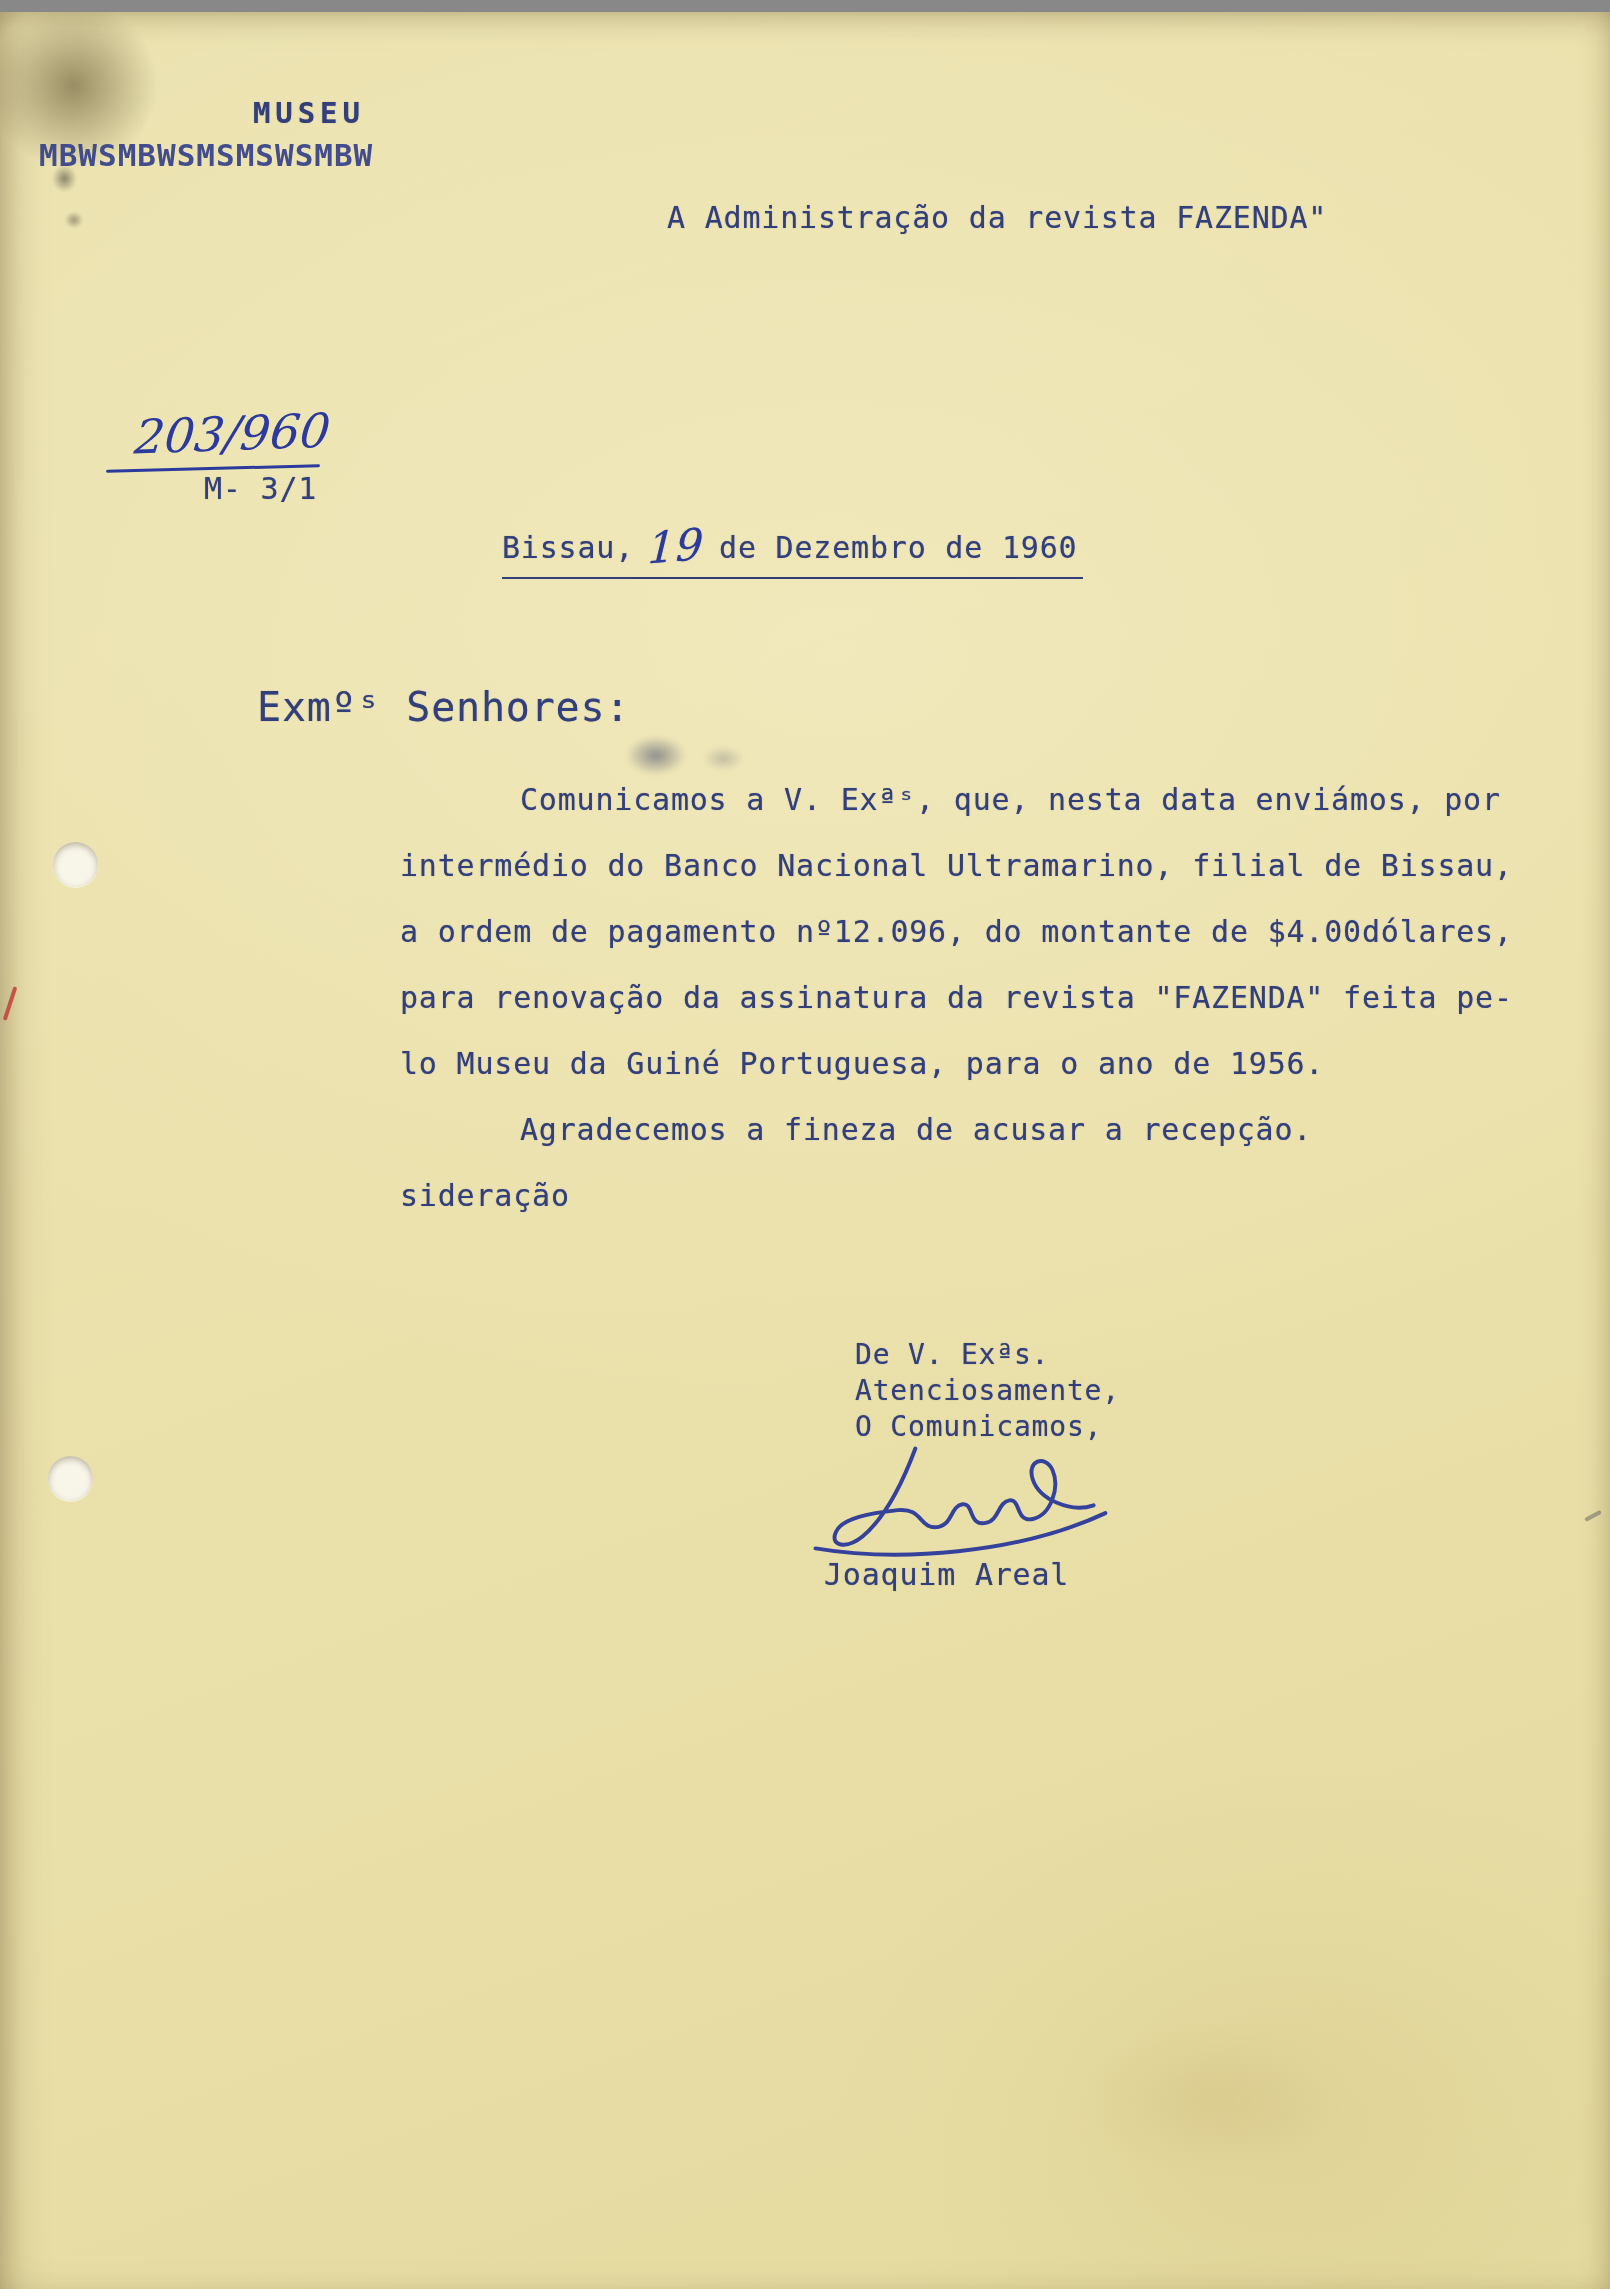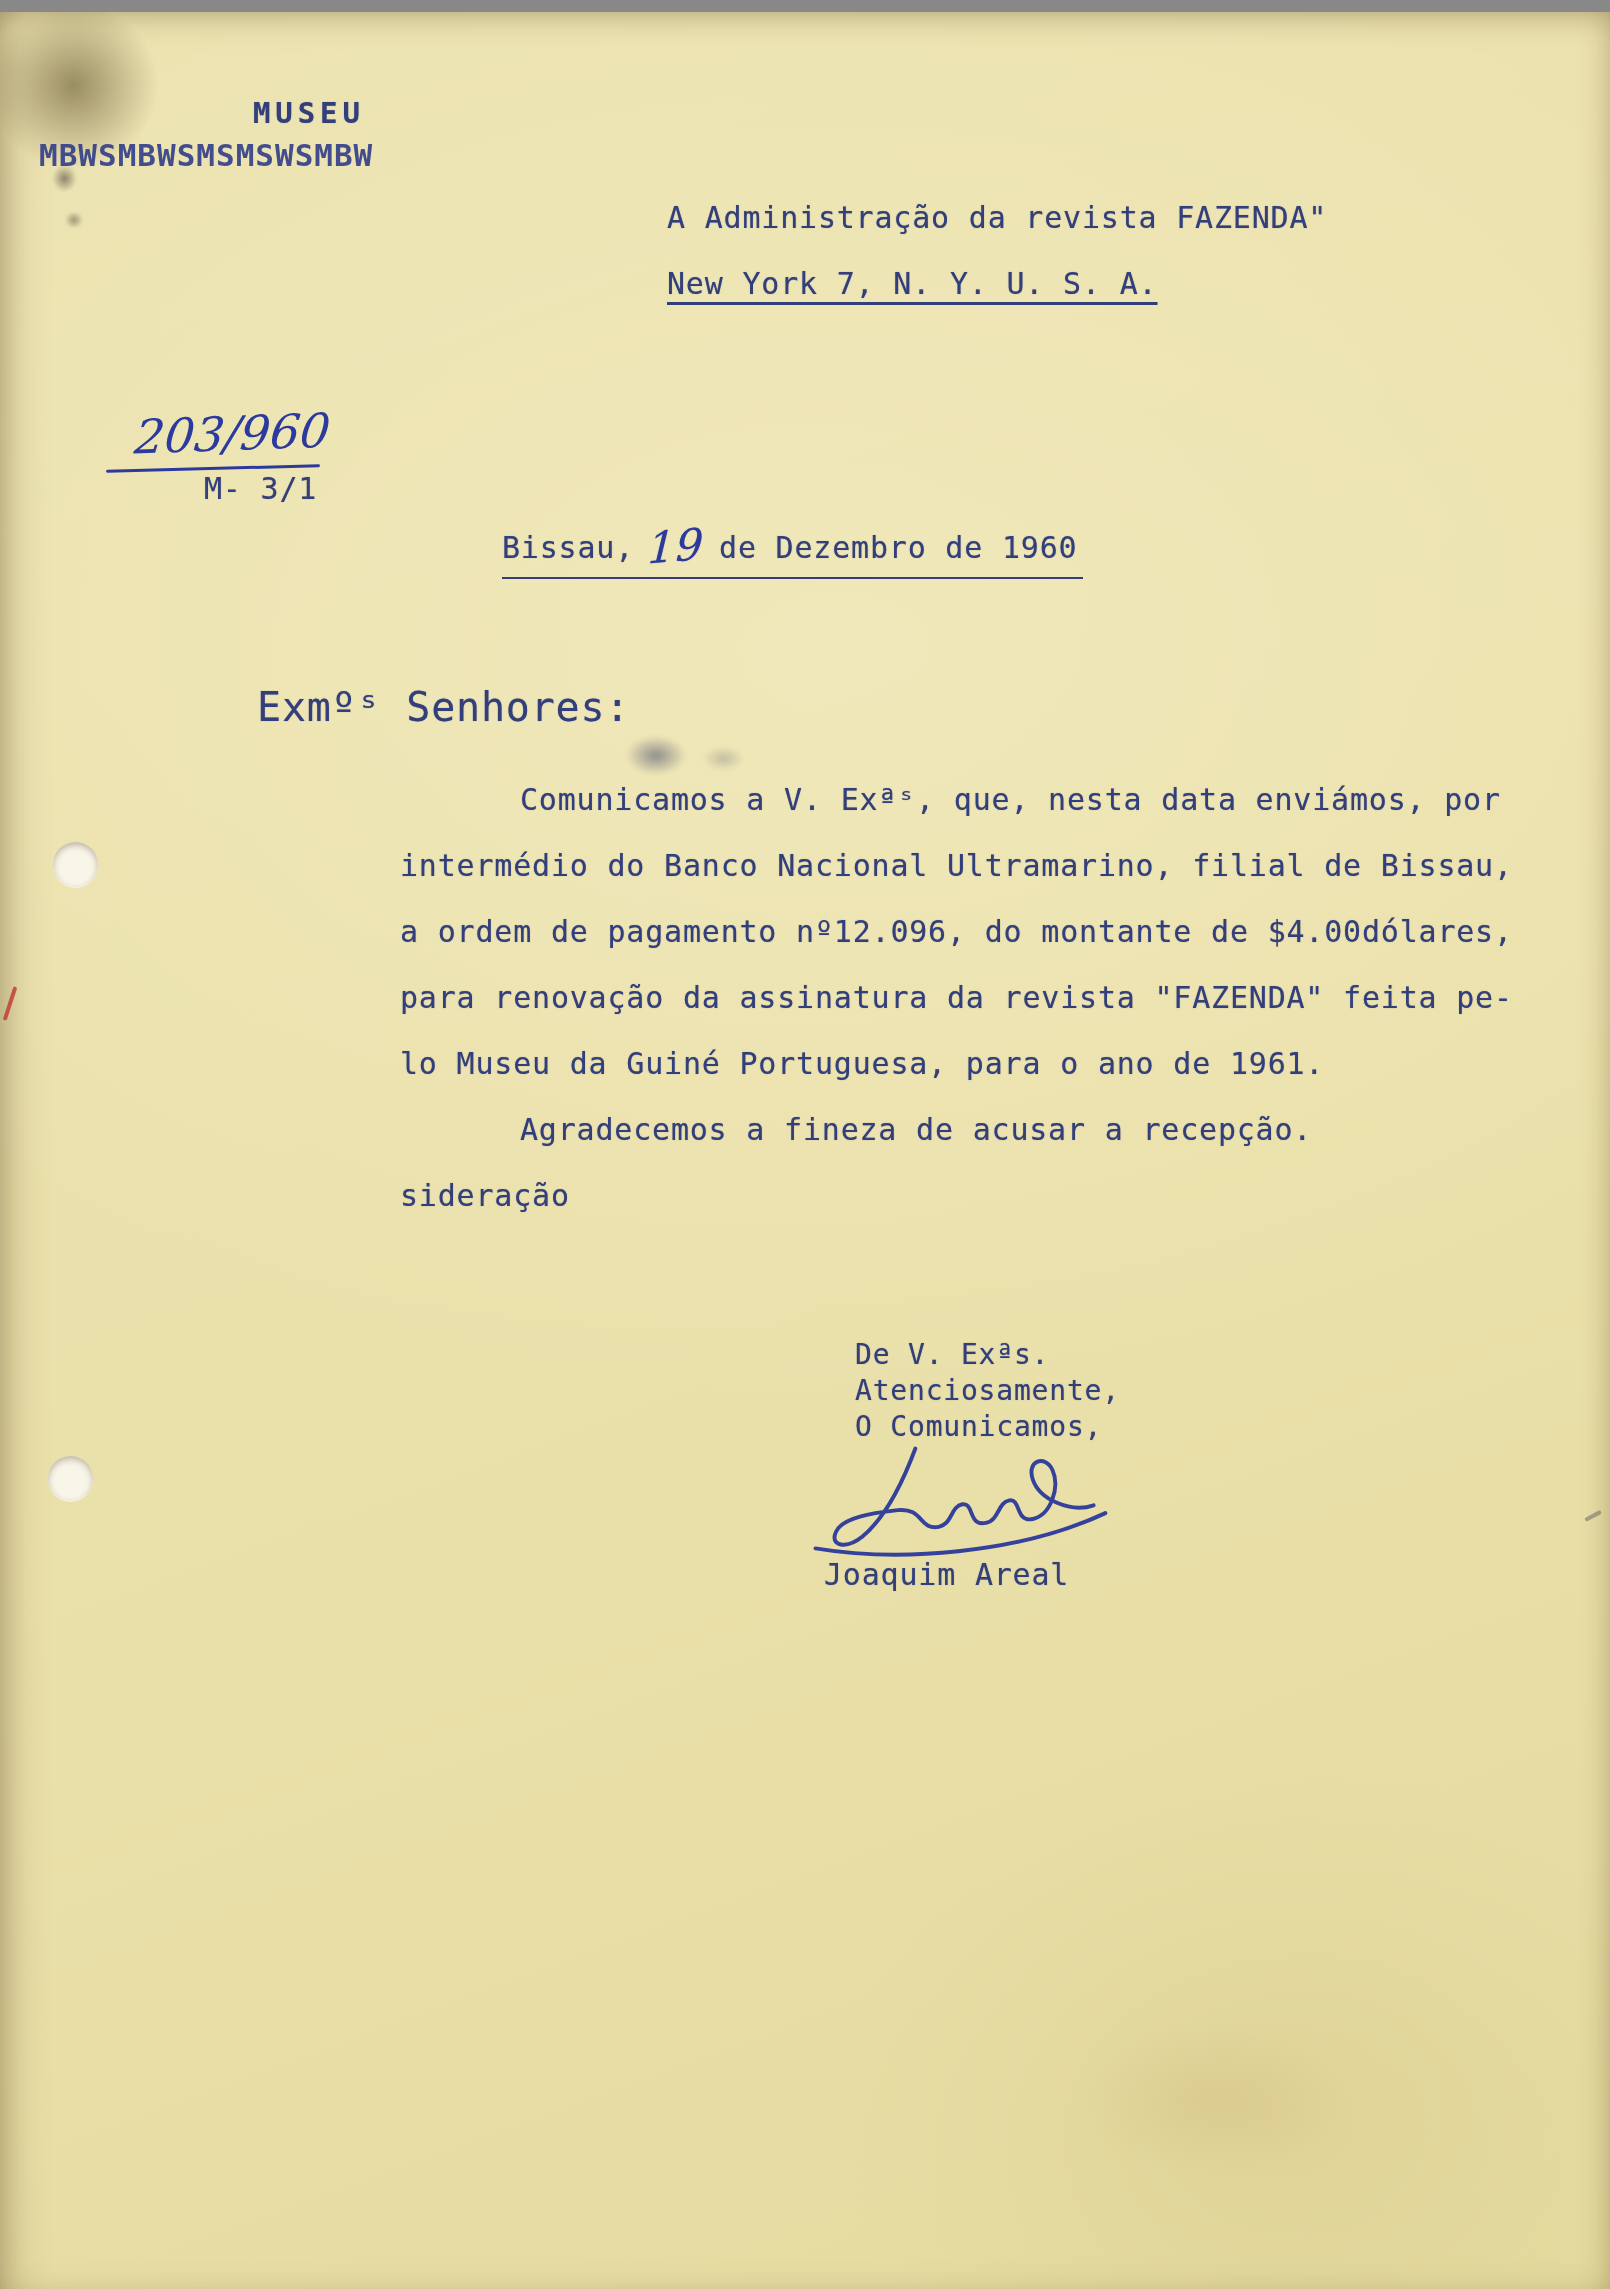--- a/index.html
+++ b/index.html
@@ -111,40 +111,39 @@
   <div class="abs edge-mark"></div>
 
   <div class="abs hole hole1"></div>
   <div class="abs hole hole2"></div>
 
   <div class="abs museu typed">MUSEU</div>
   <div class="abs stamp">MBWSMBWSMSMSWSMBW</div>
 
   <div class="abs recipient typed">
     <div>A Administração da revista FAZENDA"</div>
-    <div class="u">New York 7, N. Y. U. S. A.</div>
   </div>
 
   <div class="abs ref-num handwriting">203/960</div>
   <div class="abs ref-underline"></div>
   <div class="abs ref-code typed">M- 3/1</div>
 
   <div class="abs dateline typed">
     <span>Bissau,</span><span class="handwriting day">19</span>
     <span>de Dezembro de 1960</span>
   </div>
 
   <div class="abs salutation typed">Exmºˢ Senhores:</div>
 
   <div class="abs body-text typed">
     <div class="line indent">Comunicamos a V. Exªˢ, que, nesta data enviámos, por</div>
     <div class="line">intermédio do Banco Nacional Ultramarino, filial de Bissau,</div>
     <div class="line">a ordem de pagamento nº12.096, do montante de $4.00dólares,</div>
     <div class="line">para renovação da assinatura da revista "FAZENDA" feita pe-</div>
-    <div class="line">lo Museu da Guiné Portuguesa, para o ano de 1961.</div>
+    <div class="line">lo Museu da Guiné Portuguesa, para o ano de 1956.</div>
     <div class="line indent">Agradecemos a fineza de acusar a recepção.</div>
     <div class="line">sideração</div>
   </div>
 
   <div class="abs closing typed">
     <div>De V. Exªs.</div>
     <div>Atenciosamente,</div>
     <div>O Comunicamos,</div>
   </div>
 

